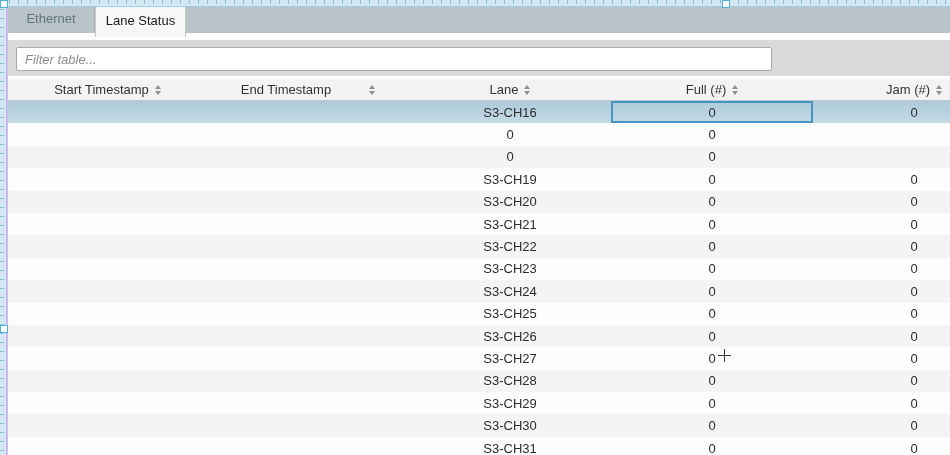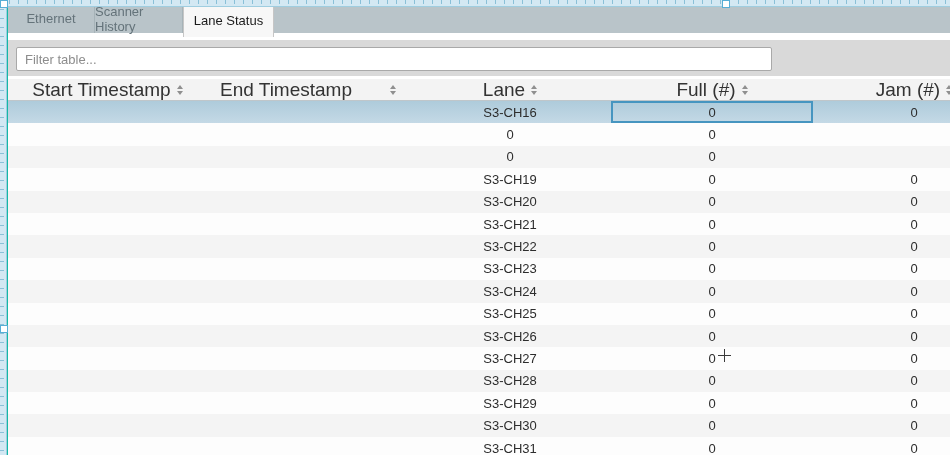--- a/index.html
+++ b/index.html
@@ -1,21 +1,21 @@
 <!DOCTYPE html>
 <html><head>
 <meta charset="utf-8">
 <style>
   * { margin:0; padding:0; box-sizing:border-box; }
   html,body { background:#ffffff; }
   body { font-family:"Liberation Sans", sans-serif; }
 
   .canvas {
     position:relative; width:950px; height:455px;
-    background:#14b8a6; overflow:hidden;
+    background:#f0abfc; overflow:hidden;
   }
 
   
   .top-ruler {
     position:absolute; left:0; top:0; width:950px; height:7px;
     background-color:#d3e8f3;
     background-image:repeating-linear-gradient(to right, #8ac0d8 0 1px, transparent 1px 9px);
     background-size:100% 4px; background-repeat:no-repeat; background-position:top left;
     border-bottom:1px solid #9fcde0; z-index:50;
   }
@@ -48,33 +48,33 @@
   .tab.active {
     width:91px; height:33px; background:#f7f7f7; color:#1b1b1b;
     border-right:1px solid #c6c6c6; border-left:1px solid #c6c6c6;
   }
 
   
   .filter-bar { position:absolute; left:0; top:36px; right:0; height:36px; background:#d9d9d9; }
   .filter-input {
     position:absolute; left:8px; top:7px; width:756px; height:24px;
     border:1px solid #a9a9a9; border-radius:2px; background:#ffffff;
-    font-family:"Liberation Sans", sans-serif; font-size:13px; color:#333; padding:0 8px; outline:none;
+    font-family:"Liberation Sans", sans-serif; font-size:13px; color:#333; padding:0 8px; outline:none;font-style:italic;
   }
   .filter-input::placeholder { color:#8d8d8d; }
 
   
   .table-wrap { position:absolute; left:0; top:75px; right:0; bottom:0; overflow:hidden; }
   .thead {
     display:flex; width:1007px; height:22px; background:#f3f3f3;
     border-bottom:1px solid #bfc6ca; align-items:center;
   }
   .th {
     display:flex; align-items:center; justify-content:center;
-    font-size:19px; color:#333; height:100%;
+    font-size:13px; color:#333; height:100%;
   }
   .sort-icon { display:inline-flex; flex-direction:column; gap:2px; margin-left:6px; }
   .sort-icon i { display:block; width:0; height:0; border-left:3.5px solid transparent; border-right:3.5px solid transparent; }
   .sort-icon .up  { border-bottom:4px solid #8f8f8f; }
   .sort-icon .dn  { border-top:4px solid #8f8f8f; }
 
   .tbody { width:1007px; }
   .tr { display:flex; width:1007px; height:22.4px; background:#fdfdfd; }
   .tr:nth-child(odd) { background:#f4f4f4; }
   .tr.selected { background:linear-gradient(180deg,#aecbdb,#c4d9e6); }
@@ -102,21 +102,20 @@
   <div class="top-ruler"></div>
   <div class="left-ruler"></div>
   <div class="handle tl"></div>
   <div class="handle tm"></div>
   <div class="handle lm"></div>
 
   <div class="app">
 
     <div class="tab-bar">
       <div class="tab t0">Ethernet</div>
-      <div class="tab t1">Scanner History</div>
       <div class="tab active">Lane Status</div>
     </div>
 
     <div class="filter-bar">
       <input class="filter-input" type="text" value="" placeholder="Filter table..." style="">
     </div>
 
     <div class="table-wrap">
       <div class="thead">
         <div class="th col-start">

